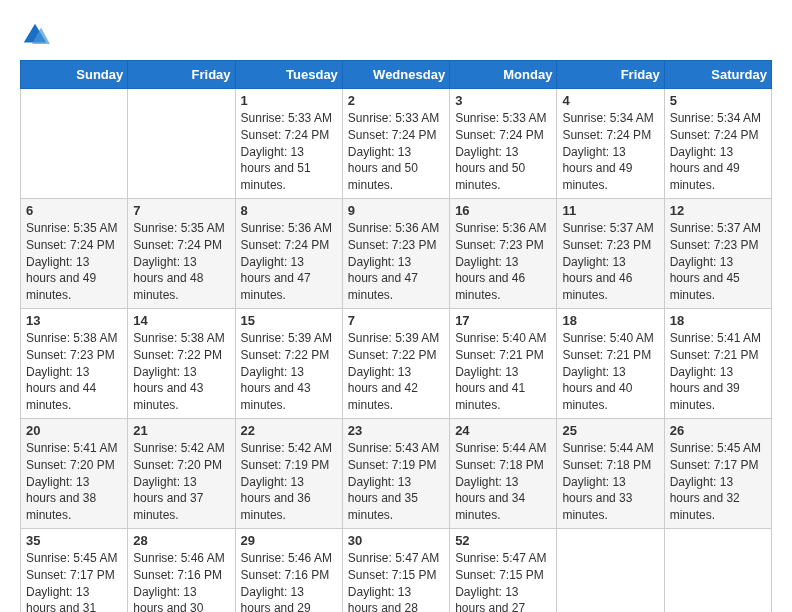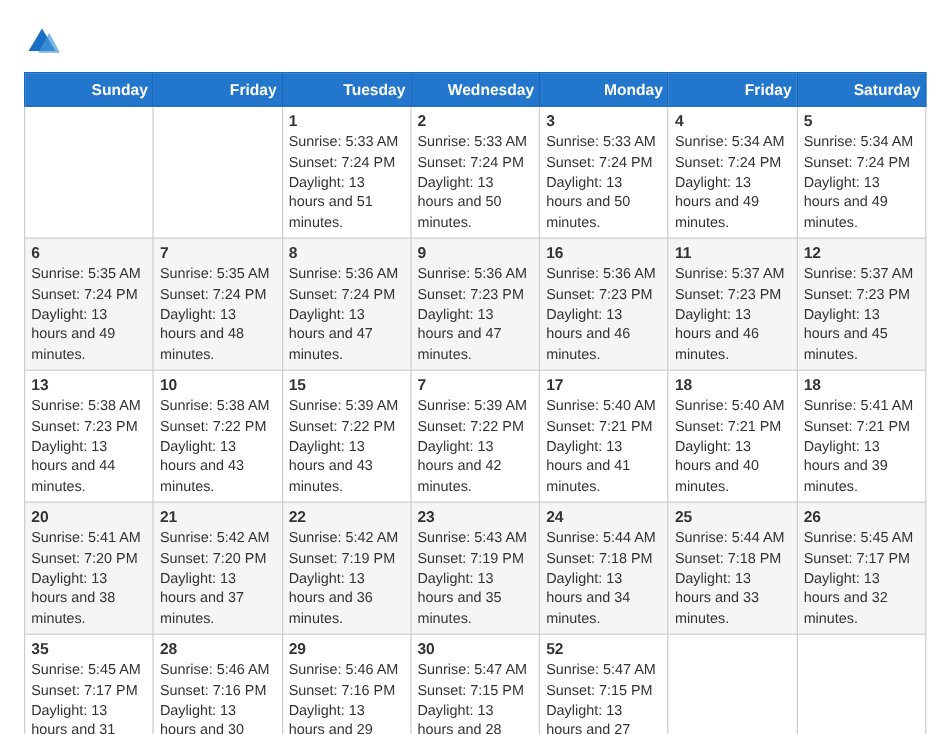--- a/index.html
+++ b/index.html
@@ -206,21 +206,21 @@
         </td>
       </tr>
       <tr>
         <td>
           <span class="day-num">13</span>
           <div class="day-info" style="white-space: pre-line;">Sunrise: 5:38 AM
 Sunset: 7:23 PM
 Daylight: 13 hours and 44 minutes.</div>
         </td>
         <td>
-          <span class="day-num">10</span>
+          <span class="day-num">14</span>
           <div class="day-info" style="white-space: pre-line;">Sunrise: 5:38 AM
 Sunset: 7:22 PM
 Daylight: 13 hours and 43 minutes.</div>
         </td>
         <td>
           <span class="day-num">15</span>
           <div class="day-info" style="white-space: pre-line;">Sunrise: 5:39 AM
 Sunset: 7:22 PM
 Daylight: 13 hours and 43 minutes.</div>
         </td>

